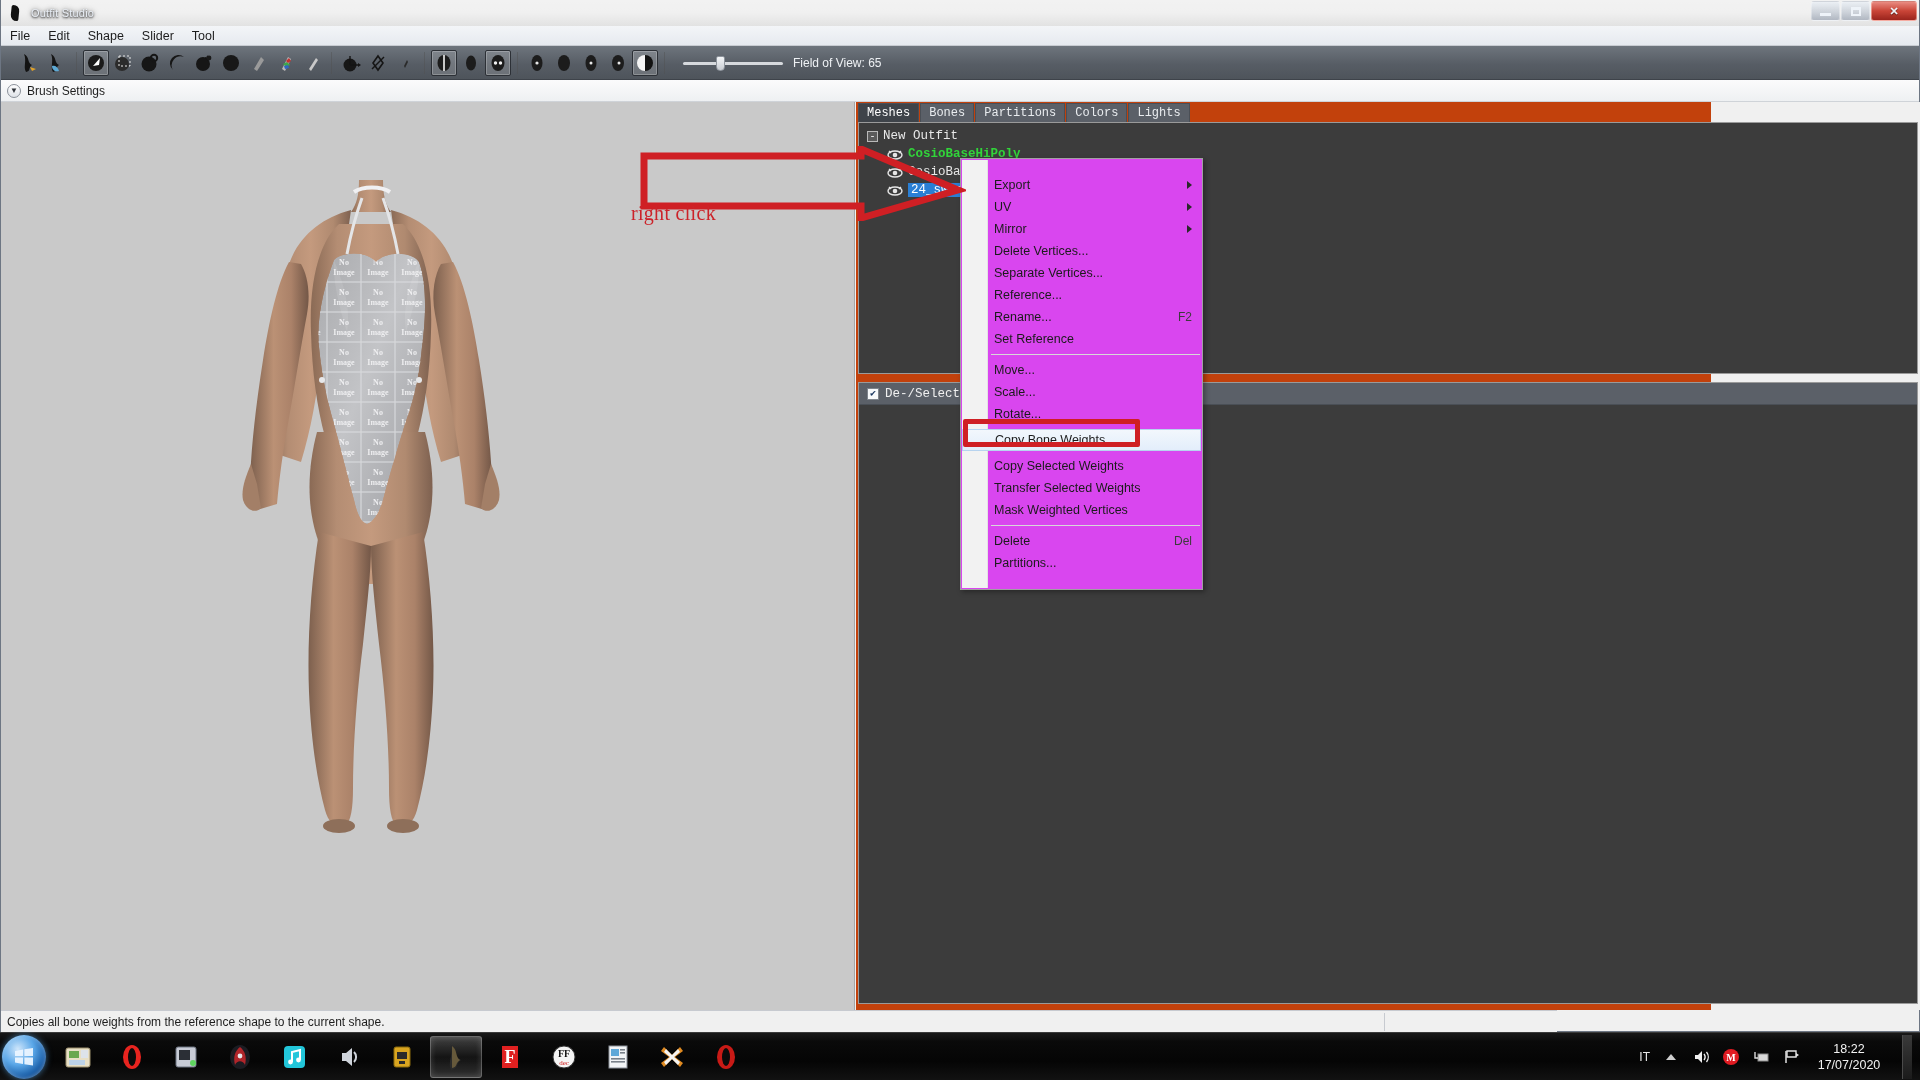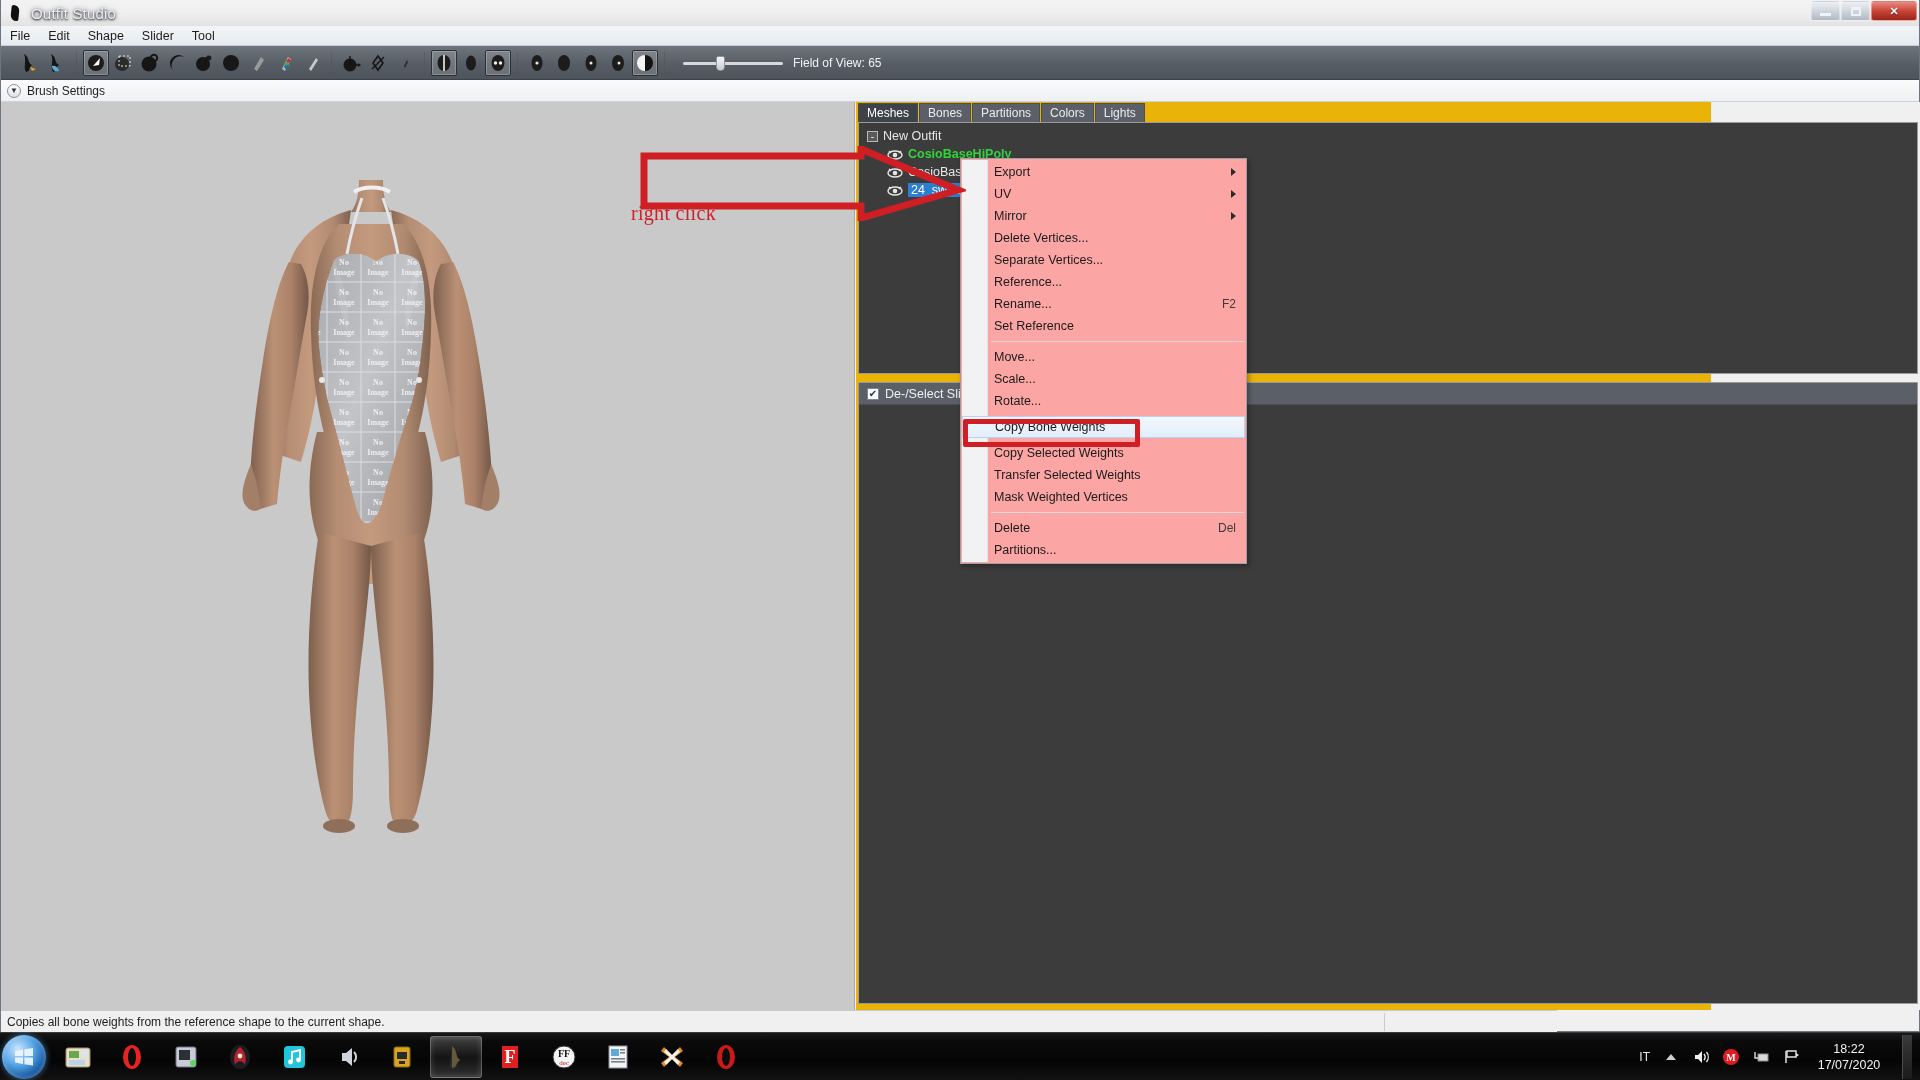--- a/index.html
+++ b/index.html
@@ -48,21 +48,21 @@
     position: relative;
     flex: none;
   }
   .title-icon::before{
     content:""; position:absolute; left:4px; top:1px;
     width:8px; height:16px;
     background:#111; border-radius: 2px 8px 2px 8px;
     transform: skewX(-6deg);
   }
   .title-text {
-    font-size: 15px; color: #e9eef5;
+    font-size: 11px; color: #e9eef5;
     text-shadow: 0 1px 2px rgba(0,0,0,.85), 0 0 5px rgba(0,0,0,.6);
     letter-spacing: .2px;
     white-space: nowrap;
   }
   .win-buttons {
     position: absolute; right: 2px; top: 1px;
     display: flex; gap: 1px; align-items: center;
   }
   .wbtn {
     width: 29px; height: 20px;
@@ -165,21 +165,22 @@
     overflow:hidden;
   }
 
   
   .model { position:absolute; left:190px; top:30px; width:420px; height:720px; }
 
   
   .rightpanel {
     position:absolute; left:855px; top:0;
     width: 855px; height: 908px;
-    background: #eab308;
+    background: #c2410c;
+    font-family: Liberation Mono, monospace;
   }
   .tabstrip {
     position:absolute; left:2px; top:1px;
     display:flex; gap:1px;
     height:20px;
   }
   .tab {
     background:#5b6068; color:#e9ecef;
     font-size:12px; padding:2px 8px 3px;
     border:1px solid #4a4f56; border-bottom:none;
@@ -241,25 +242,25 @@
     display:flex; align-items:center;
     padding-left:6px;
   }
   .statusbar .txt { font-size:12px; color:#1d1d1d; }
   .status-sep { position:absolute; left:1383px; top:2px; width:1px; height:18px; background:#c7cad0; }
 
   
   .ctxmenu {
     position:absolute;
     left: 960px; top: 158px;
-    width: 287px;
-    background:#fca5a5;
+    width: 243px;
+    background:#d946ef;
     border:1px solid #a0a0a0;
     box-shadow: 2px 2px 5px rgba(0,0,0,.35);
-    padding: 2px 0;
+    padding: 15px 0;
     z-index: 40;
   }
   .ctx-gutter {
     position:absolute; left:1px; top:1px; bottom:1px; width:26px;
     background:#f2f2f2;
     border-right:1px solid #e3e3e3;
   }
   .ctxitem {
     position:relative;
     height:22px;

